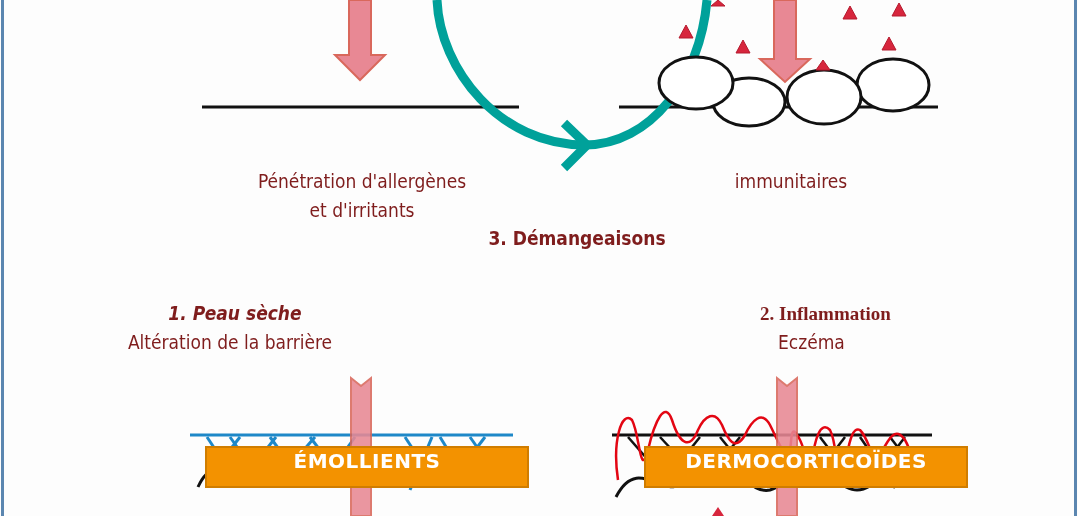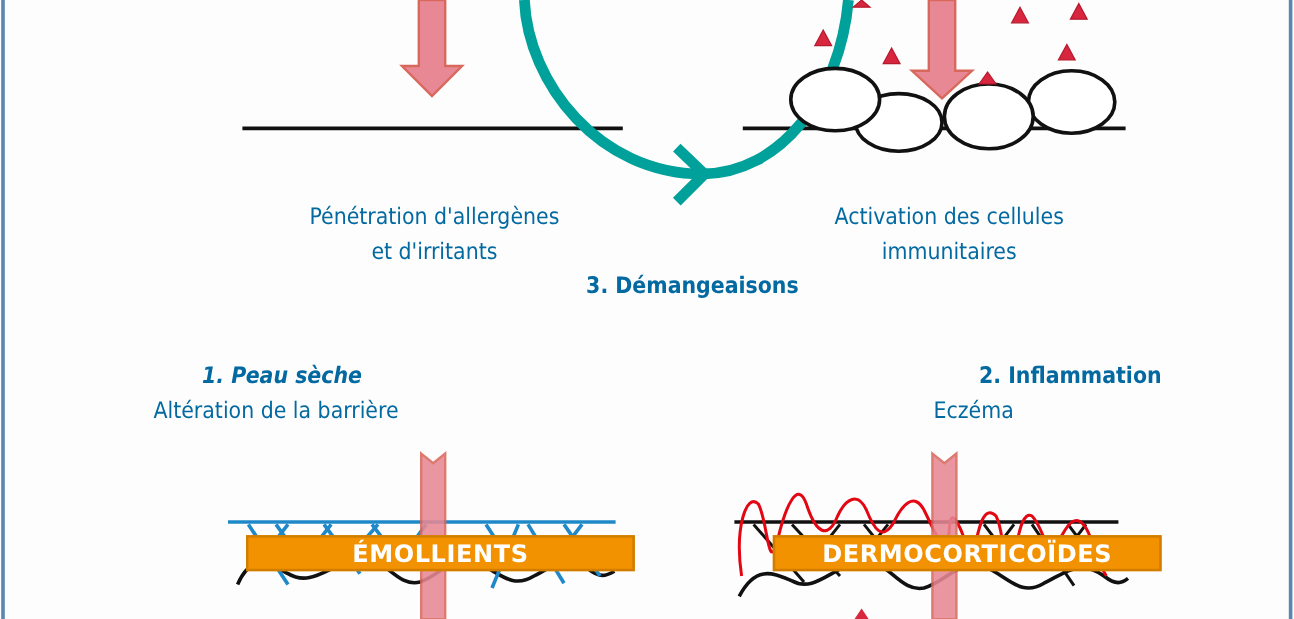--- a/index.html
+++ b/index.html
@@ -8,27 +8,27 @@
       background: #fdfdfd;
       font-family: "DejaVu Sans", sans-serif;
     }
     .frame-left, .frame-right {
       position: absolute; top: 0; bottom: 0; width: 3px; background: #5b86b0;
     }
     .frame-left { left: 1px; }
     .frame-right { right: 1px; }
     svg.diagram { position: absolute; left: 0; top: 0; }
     .label {
-      position: absolute; text-align: center; color: #0369a1;
+      position: absolute; text-align: center; color: #7f1d1d;
       font-family: "DejaVu Sans Condensed", "DejaVu Sans", sans-serif;
       font-size: 19px; line-height: 29px; white-space: nowrap;
     }
     .bold { font-weight: bold; }
     .band {
-      position: absolute; height: 30px; background: #f39200;
+      position: absolute; height: 42px; background: #f39200;
       border: 2px solid #d07d00; box-sizing: border-box;
       color: #ffffff; font-weight: bold; font-size: 20px;
       line-height: 26px; text-align: center; letter-spacing: 0.5px;
       font-family: "DejaVu Sans", sans-serif;
     }
   </style>
 </head>
 <body>
 
 <div class="frame-left"></div>
@@ -114,26 +114,25 @@
   <g opacity="0.88">
     <path d="M777,378 L787,386 L797,378 L797,516 L777,516 Z" fill="#e88894" stroke="#d9685c" stroke-width="2"></path>
   </g>
 </svg>
 
 <div class="label" style="left:202px; top:167px; width:320px;">
   <div>Pénétration d'allergènes</div>
   <div>et d'irritants</div>
 </div>
 <div class="label" style="left:631px; top:167px; width:320px;">
-  <div>Activation des cellules</div>
   <div>immunitaires</div>
 </div>
 
 <div class="label bold" style="left:427px; top:224px; width:300px; font-size:19px;">3. Démangeaisons</div>
 
 <div class="label bold" style="left:80px; top:299px; width:310px;font-style:italic;">1. Peau sèche</div>
 <div class="label" style="left:75px; top:328px; width:310px;">Altération de la barrière</div>
 
-<div class="label bold" style="left:760px; top:299px; width:260px; text-align:right; width:208px;">2. Inflammation</div>
+<div class="label bold" style="left:760px; top:299px; width:260px; text-align:left; width:208px;font-family:Liberation Serif, serif;">2. Inflammation</div>
 <div class="label" style="left:778px; top:328px; width:208px; text-align:left; padding-right:0;">Eczéma</div>
 
 <div class="band" style="left:205px; top:446px; width:324px;">ÉMOLLIENTS</div>
 <div class="band" style="left:644px; top:446px; width:324px;">DERMOCORTICOÏDES</div>
 
 </body></html>

